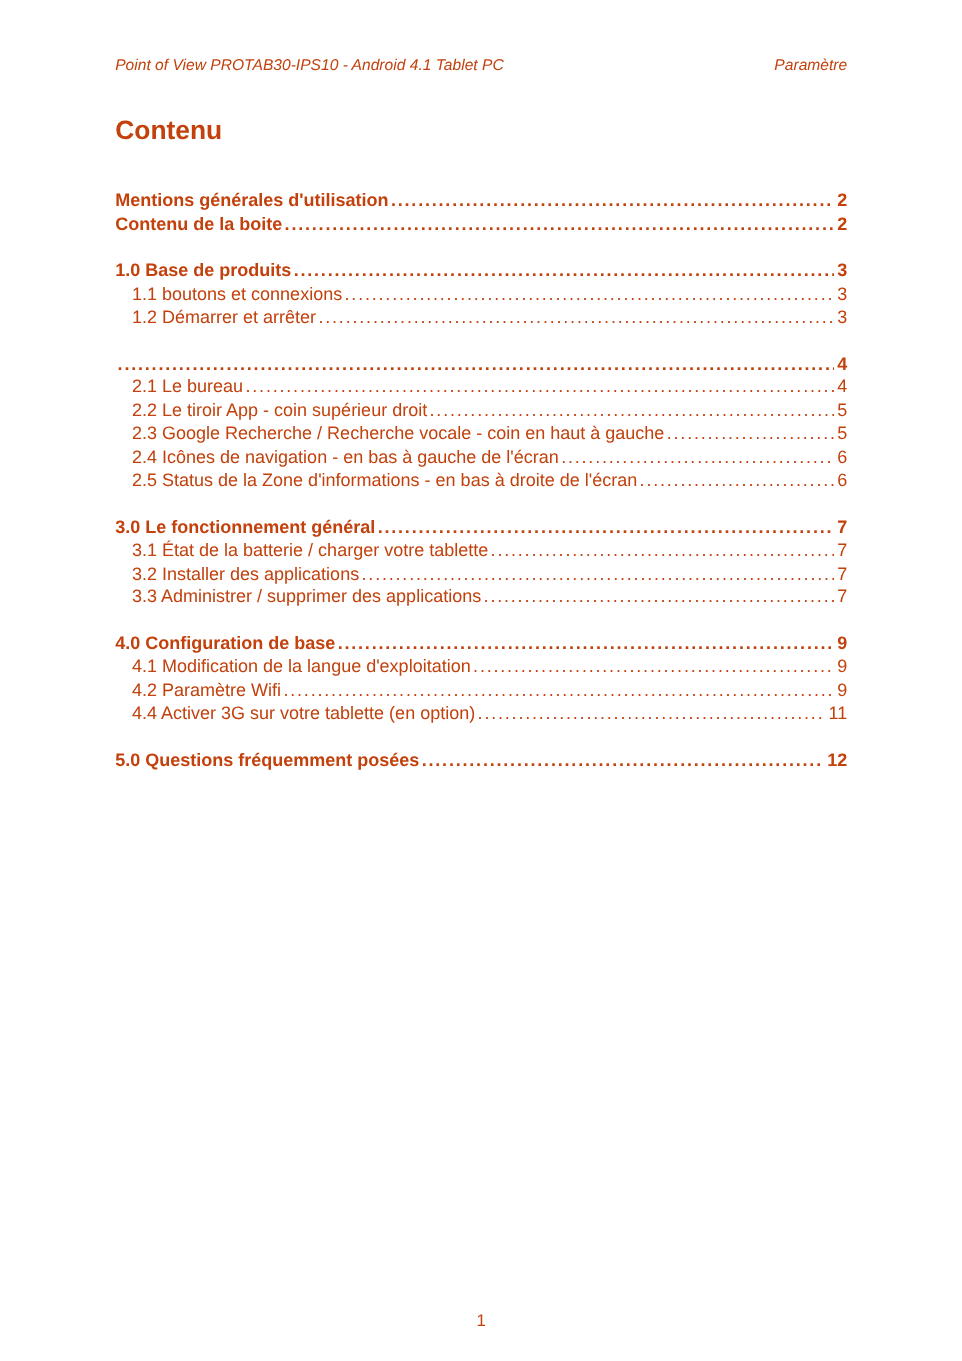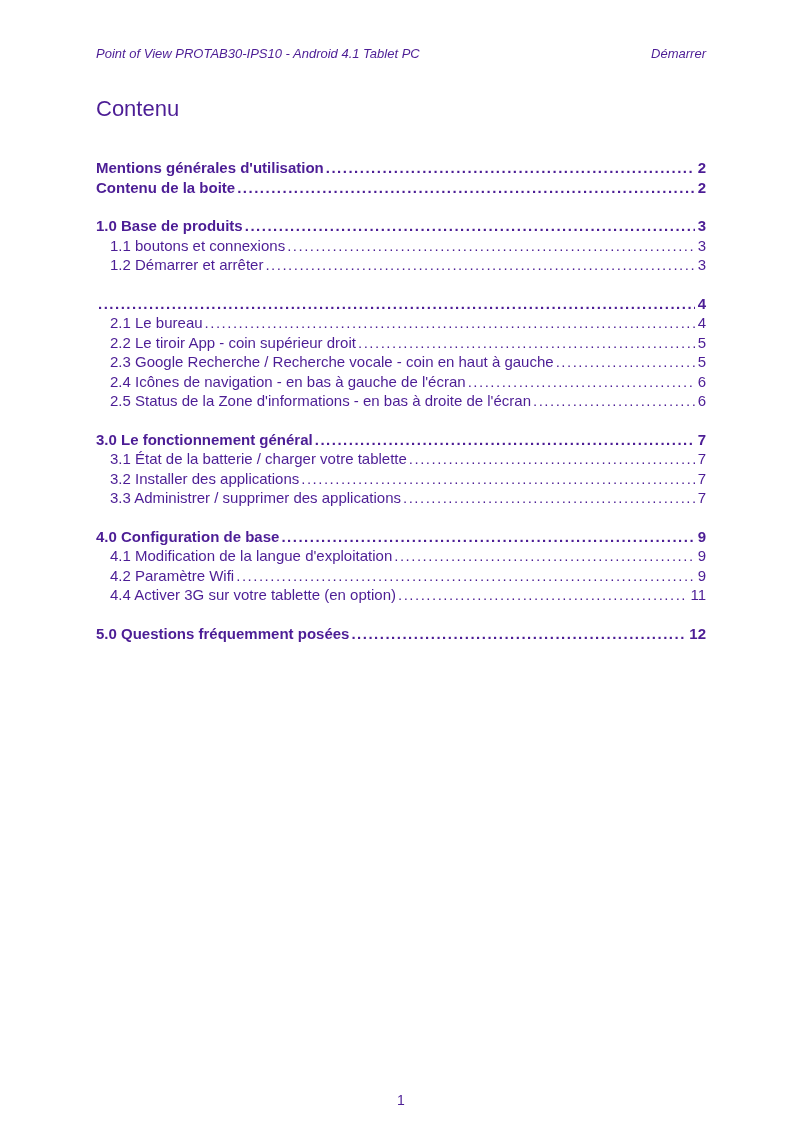--- a/index.html
+++ b/index.html
@@ -5,38 +5,38 @@
   html, body {
     margin: 0;
     padding: 0;
     background: #ffffff;
   }
   .page {
     position: relative;
     width: 802px;
     height: 1134px;
     background: #ffffff;
-    color: #4c1d95;
+    color: #c2410c;
     font-family: "Liberation Sans", sans-serif;
     box-sizing: border-box;
     padding: 0 96px;
     overflow: hidden;
   }
   .header {
     display: flex;
     justify-content: space-between;
     align-items: baseline;
     padding-top: 46px;
     font-size: 13px;
     font-style: italic;
   }
   .title {
     margin: 36px 0 4px 0;
     font-size: 22px;
-    font-weight: normal;
+    font-weight: bold;
     line-height: 24px;
   }
   .toc {
     margin-top: 37px;
     font-size: 15px;
   }
   .toc-group {
     margin-bottom: 19px;
   }
   .toc-group:last-child {
@@ -83,21 +83,21 @@
     font-size: 14px;
   }
 </style>
 </head>
 <body>
 
 <div class="page">
 
   <div class="header">
     <span>Point of View PROTAB30-IPS10 - Android 4.1 Tablet PC</span>
-    <span>Démarrer</span>
+    <span>Paramètre</span>
   </div>
 
   <h1 class="title">Contenu</h1>
 
   <div id="toc" class="toc">
       <div class="toc-group">
         <div class="toc-row bold">
           <span class="toc-label">Mentions générales d'utilisation</span>
           <span class="dots"></span>
           <span class="page-num">2</span>

